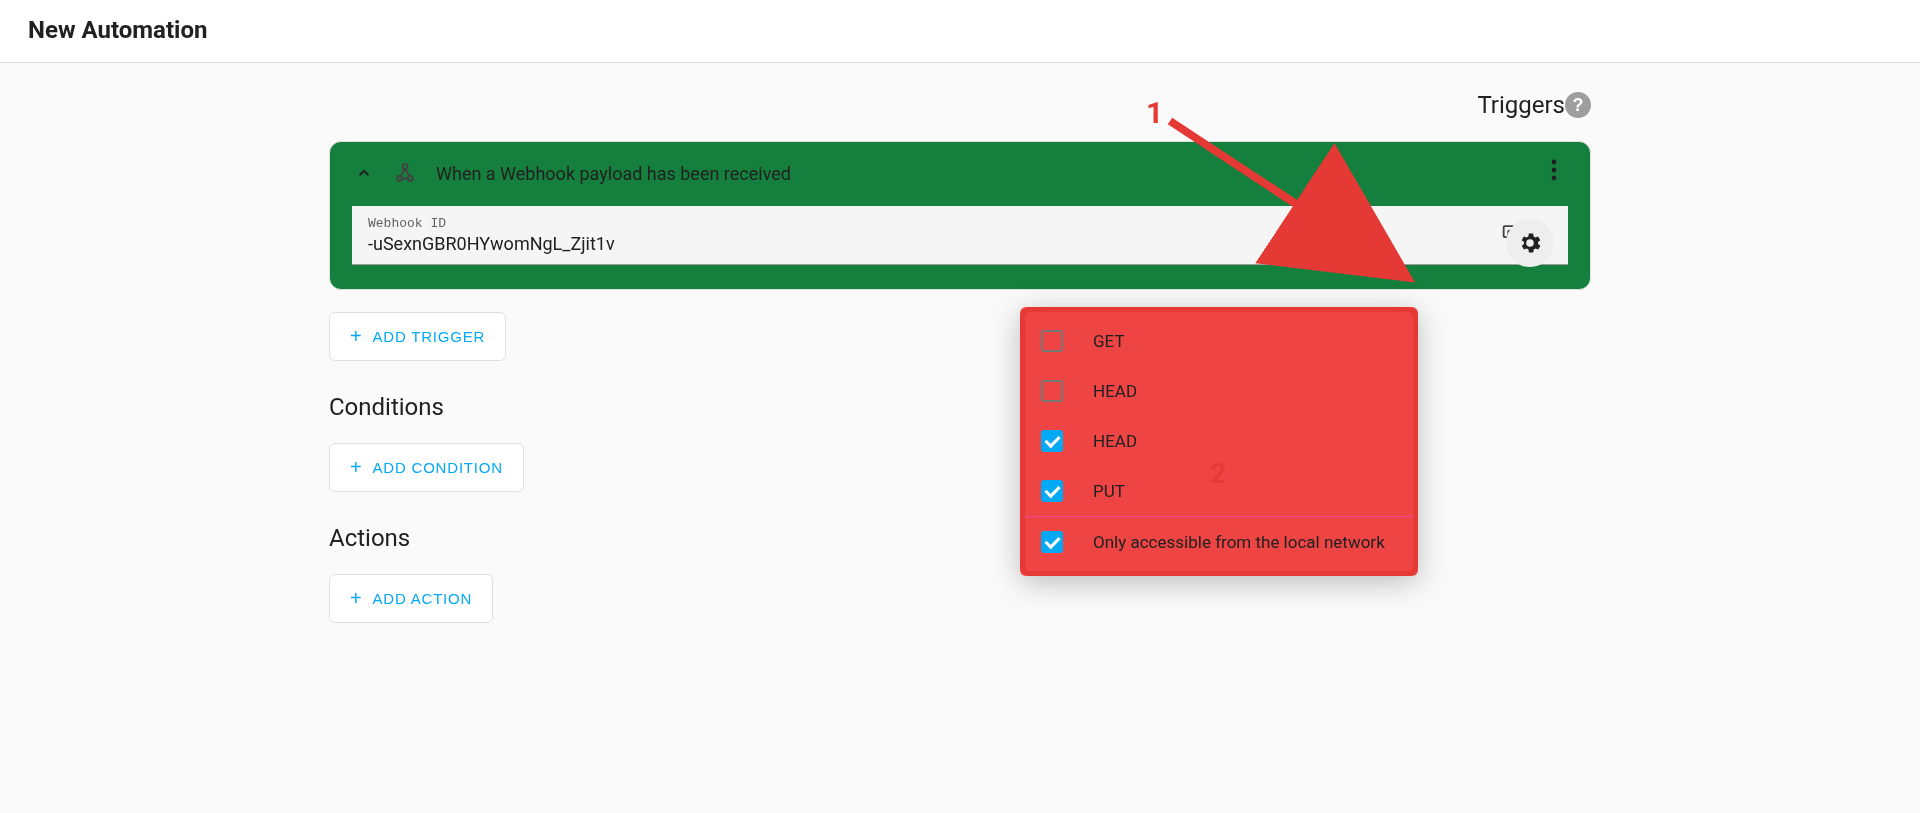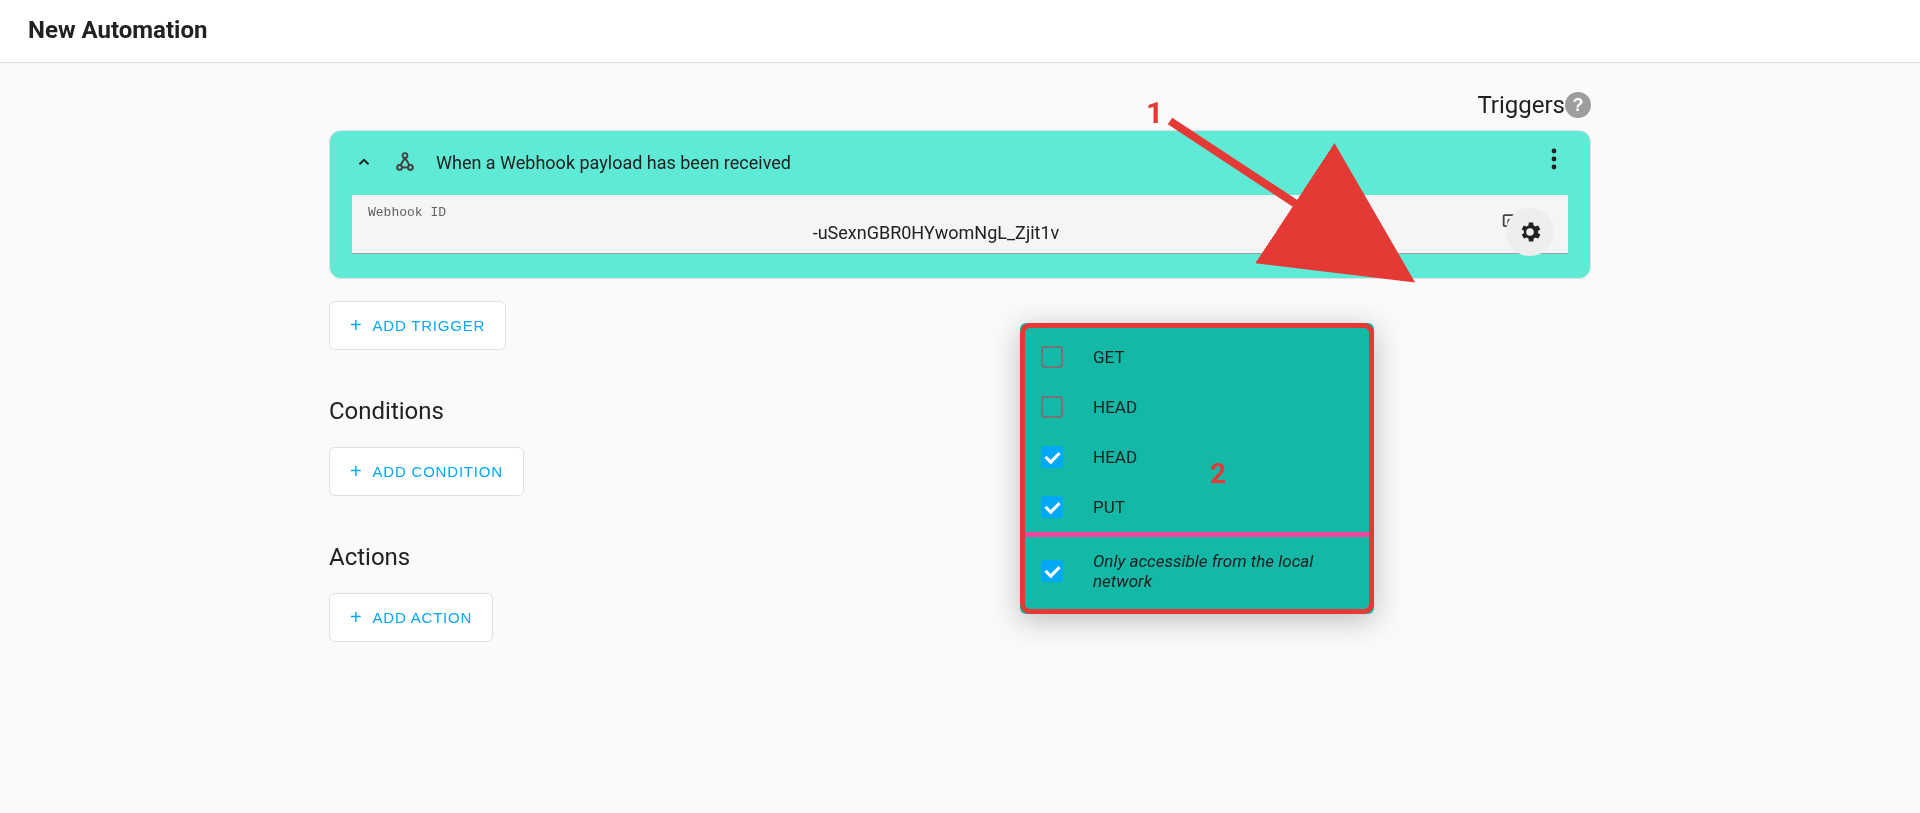--- a/index.html
+++ b/index.html
@@ -4,41 +4,41 @@
 <style>
   * { box-sizing: border-box; margin: 0; padding: 0; }
   html, body { width: 1920px; height: 813px; font-family: Roboto, "Helvetica Neue", Arial, sans-serif; background: #fff; color: #212121; }
   .header { padding: 16px 28px 18px; border-bottom: 1px solid #e0e0e0; }
   .header h1 { font-size: 24px; font-weight: 700; color: #212121; }
   .canvas { background: #fafafa; width: 100%; height: calc(813px - 62px); position: relative; }
   .content { width: 1262px; margin: 0 auto; padding-top: 28px; }
   .section-row { display: flex; align-items: center; justify-content: flex-end; }
   .section-title { font-size: 24px; font-weight: 400; }
   .help-btn { width: 26px; height: 26px; border-radius: 50%; background: #9e9e9e; color: #fff; border: none; display: flex; align-items: center; justify-content: center; font-size: 18px; font-weight: 700; cursor: pointer; }
-  .card { background: #5eead4; border: 1px solid #e0e0e0; border-radius: 12px; margin-top: 11px; position: relative; }
+  .card { background: #15803d; border: 1px solid #e0e0e0; border-radius: 12px; margin-top: 22px; position: relative; }
   .card-head { display: flex; align-items: center; padding: 18px 22px 10px; }
   .chevron-btn { width: 24px; height: 24px; background: none; border: none; padding: 0; display: flex; align-items: center; justify-content: center; cursor: pointer; }
   .webhook-icon { margin-left: 16px; display: flex; align-items: center; }
   .trigger-title { margin-left: 18px; font-size: 18px; }
   .menu-btn { position: absolute; top: 14px; right: 22px; width: 28px; height: 28px; background: none; border: none; cursor: pointer; display: flex; align-items: center; justify-content: center; }
   .card-body { padding: 10px 22px 24px; position: relative; }
   .field { background: #f5f5f5; border-bottom: 1px solid #9e9e9e; padding: 10px 64px 10px 16px; position: relative; }
   .field-label { font-size: 13px; color: #616161; font-family: Liberation Mono, monospace; }
-  .field-value { font-size: 18px; color: #212121; margin-top: 2px; text-align: center; }
+  .field-value { font-size: 18px; color: #212121; margin-top: 2px; }
   .copy-btn { position: absolute; right: 40px; top: 50%; transform: translateY(-50%); background: none; border: none; cursor: pointer; padding: 6px; }
   .gear-btn { position: absolute; right: 36px; top: 50%; transform: translateY(-50%); width: 48px; height: 48px; border-radius: 50%; background: #eeeeee; border: none; cursor: pointer; display: flex; align-items: center; justify-content: center; }
   .outlined-btn { margin-top: 22px; background: #fff; border: 1px solid #e0e0e0; border-radius: 6px; color: #03a9f4; font-size: 15px; font-weight: 500; letter-spacing: 0.8px; padding: 12px 20px; cursor: pointer; display: inline-flex; align-items: center; }
   .outlined-btn .plus { font-size: 20px; margin-right: 10px; font-weight: 400; }
-  .section-spacer { margin-top: 47px; }
+  .section-spacer { margin-top: 32px; }
 
   
-  .popup { position: absolute; left: 1020px; top: 260px; width: 354px; background: #14b8a6; border-radius: 6px; box-shadow: 0 6px 30px rgba(0,0,0,0.25); z-index: 5; }
+  .popup { position: absolute; left: 1020px; top: 244px; width: 398px; background: #ef4444; border-radius: 6px; box-shadow: 0 6px 30px rgba(0,0,0,0.25); z-index: 5; }
   .popup-border { border: 5px solid #e53935; border-radius: 10px; padding: 4px 0; }
   .popup-item { display: flex; align-items: center; padding: 14px 16px; font-size: 17px; }
-  .popup-item.sep { border-top: 5px solid #ec4899; font-style: italic; }
+  .popup-item.sep { border-top: 1px solid #ec4899; }
   .cb { width: 22px; height: 22px; border: 2px solid #757575; border-radius: 3px; display: inline-flex; align-items: center; justify-content: center; margin-right: 30px; flex-shrink: 0; }
   .cb.checked { background: #03a9f4; border-color: #03a9f4; }
   .cb.checked::after { content: ""; width: 6px; height: 11px; border: solid #fff; border-width: 0 3px 3px 0; transform: rotate(45deg); margin-top: -3px; }
 
   
   .anno-1 { position: absolute; left: 1146px; top: 32px; color: #e53935; font-size: 30px; font-weight: 700; z-index: 6; }
   .anno-2 { position: absolute; left: 1210px; top: 394px; color: #e53935; font-size: 28px; font-weight: 700; z-index: 6; }
   .arrow { position: absolute; left: 1160px; top: 48px; z-index: 4; pointer-events: none; }
 </style>
 </head>

